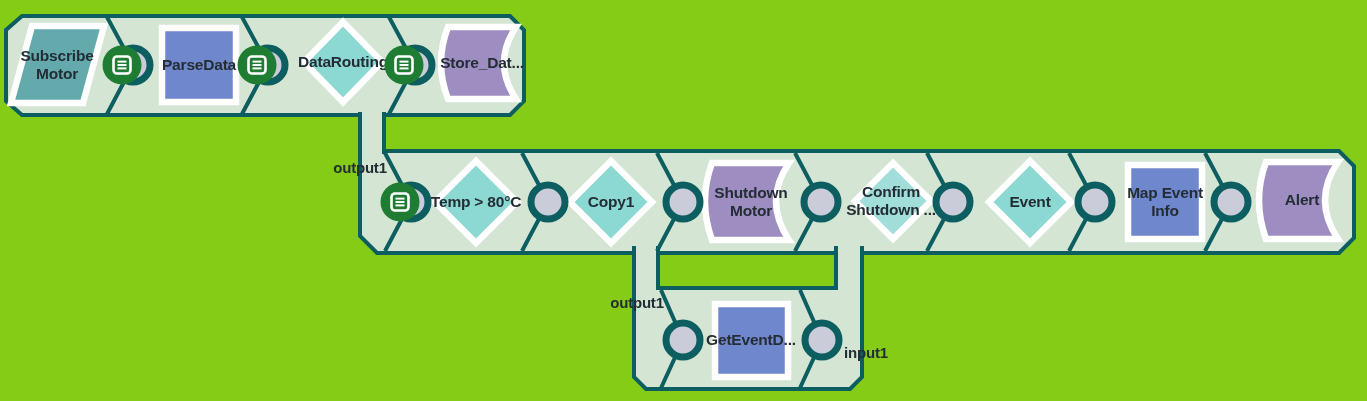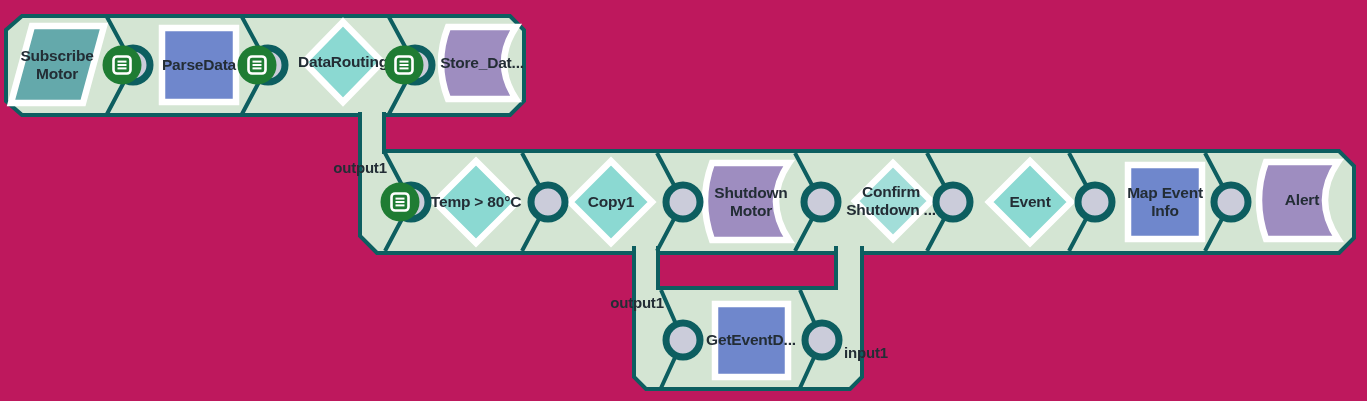--- a/index.html
+++ b/index.html
@@ -1,16 +1,16 @@
 <!DOCTYPE html>
 <html><head>
 <meta charset="utf-8">
 <style>
   html,body{margin:0;padding:0;background:#ffffff;}
-  .stage{width:1367px;height:401px;position:relative;background:#be185d;overflow:hidden;}
+  .stage{width:1367px;height:401px;position:relative;background:#84cc16;overflow:hidden;}
   svg{display:block;}
   .container-shape{fill:#d4e5d3;stroke:#0d5e60;stroke-width:4;stroke-linejoin:miter;}
   .sep{fill:none;stroke:#0d5e60;stroke-width:4;}
   .pipe-fill{fill:#d4e5d3;stroke:none;}
   .pipe-wall{stroke:#0d5e60;stroke-width:4;fill:none;}
   .port-ring{fill:#cbccda;stroke:#0d5e60;stroke-width:7;}
   .doc-circle{fill:#1f7c33;stroke:none;}
   .doc-glyph{stroke:#ffffff;fill:none;}
   .shape-white{stroke:#ffffff;stroke-width:6.5;stroke-linejoin:miter;}
   .f-teal{fill:#64a9ab;}

